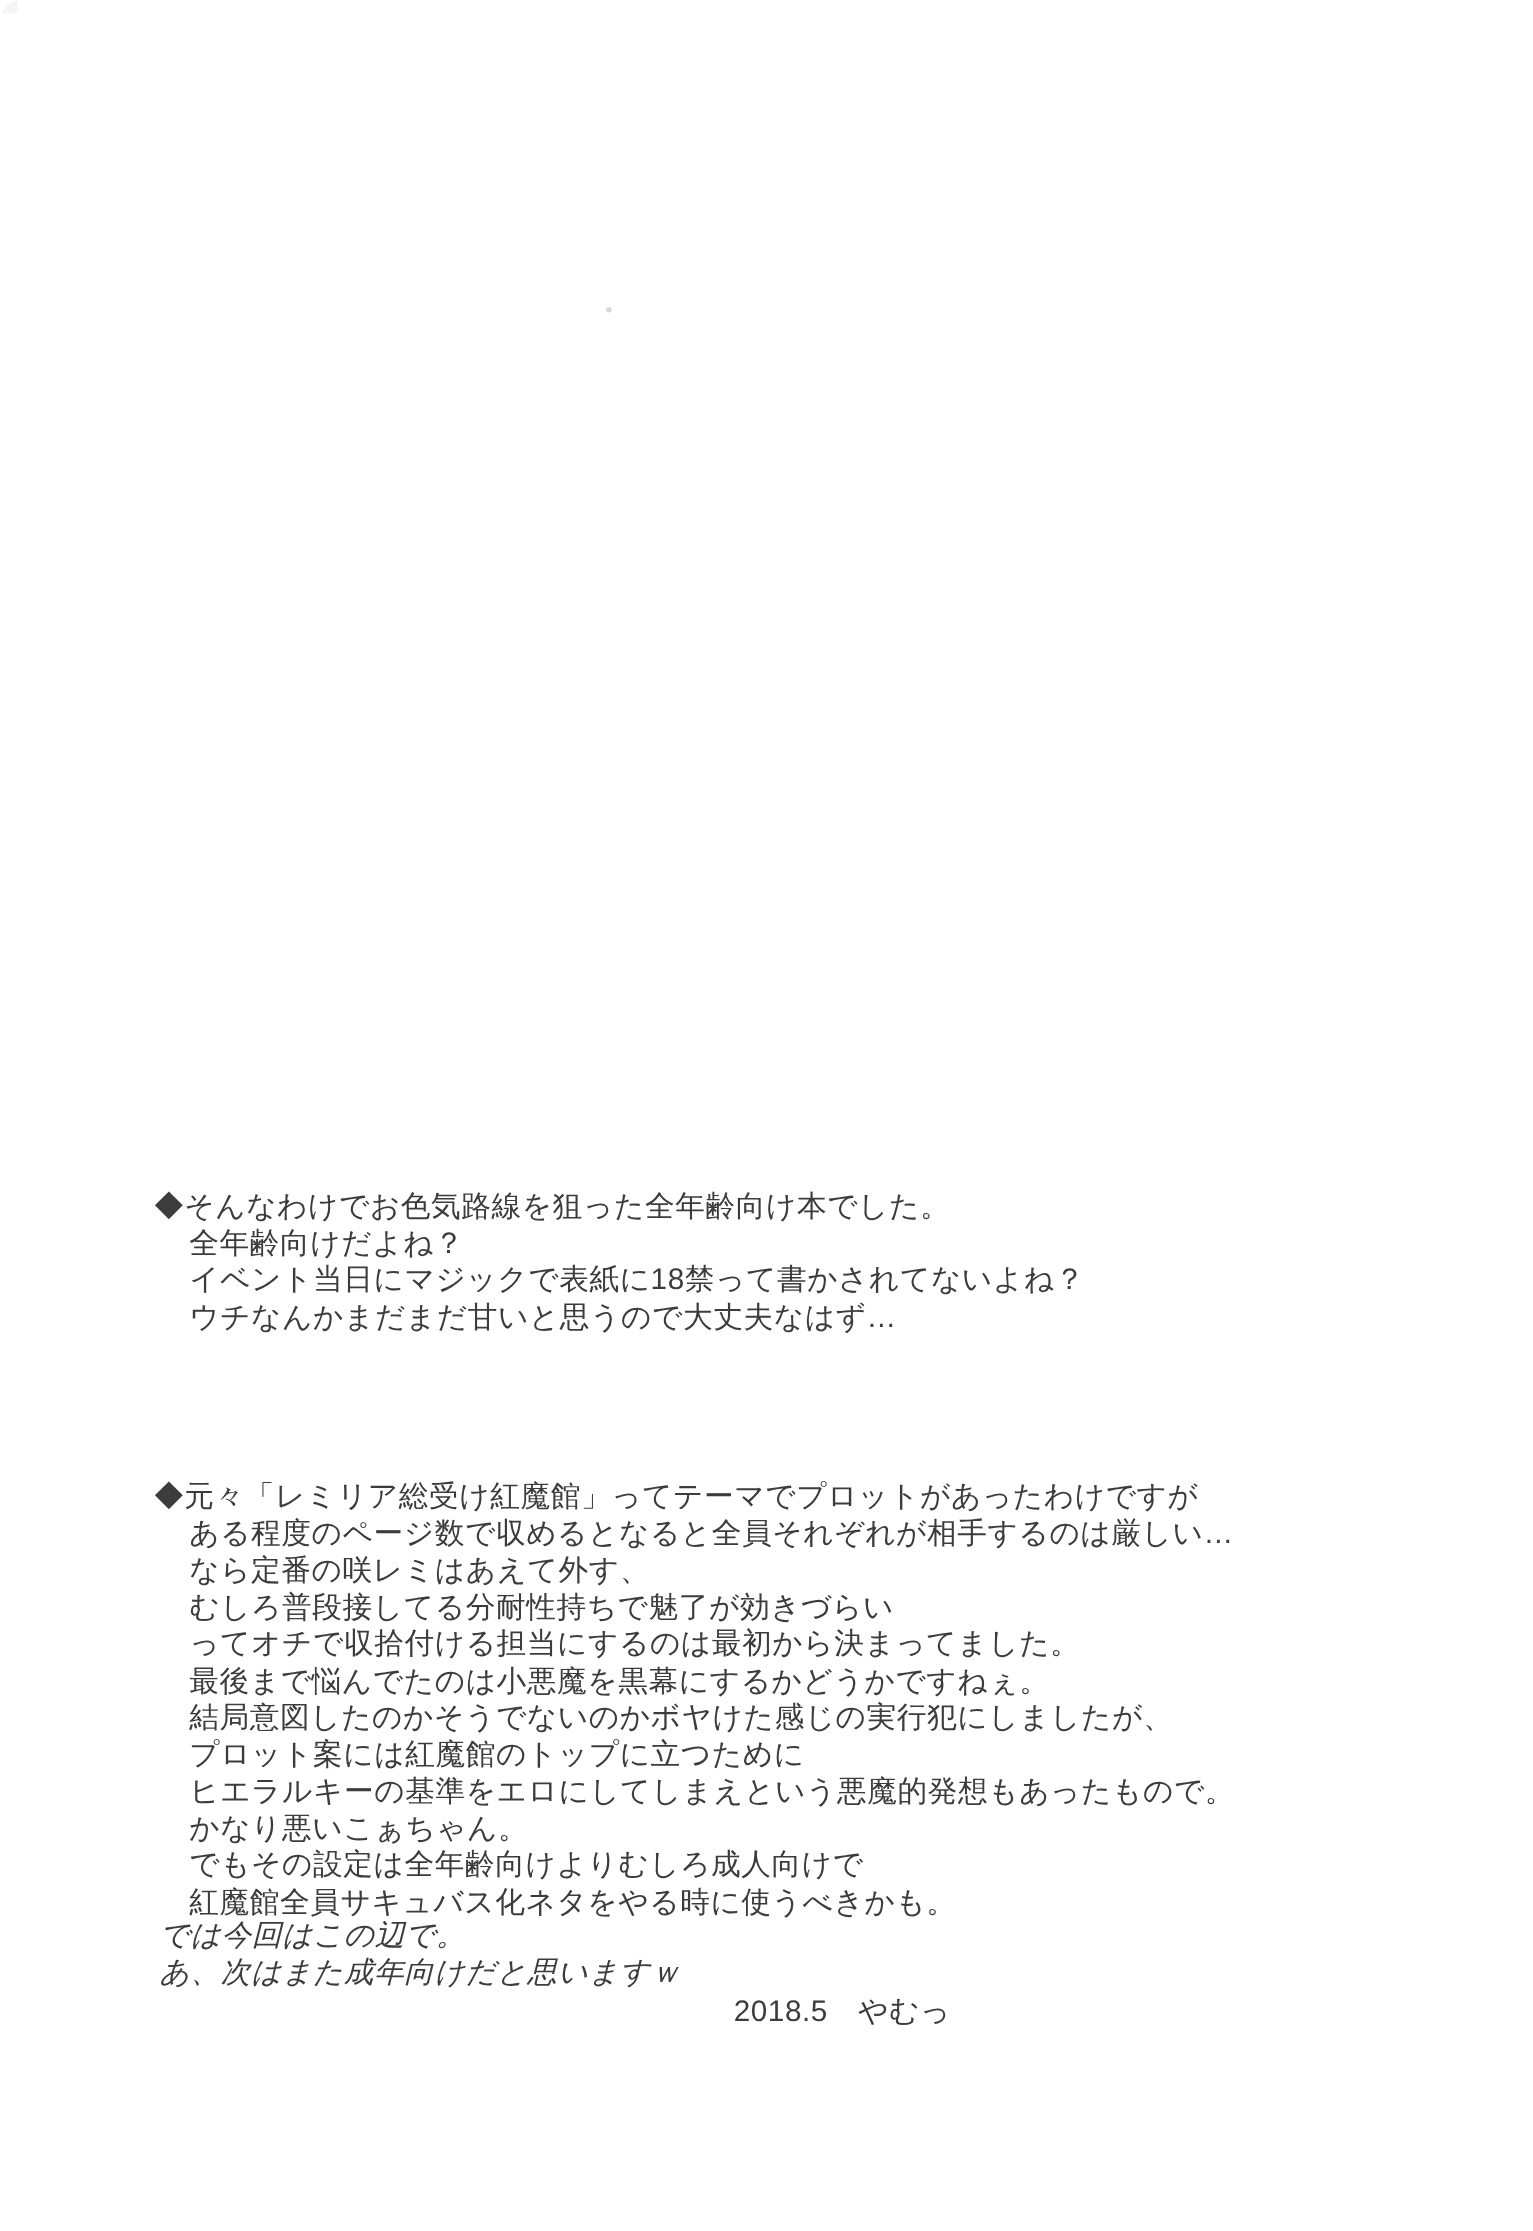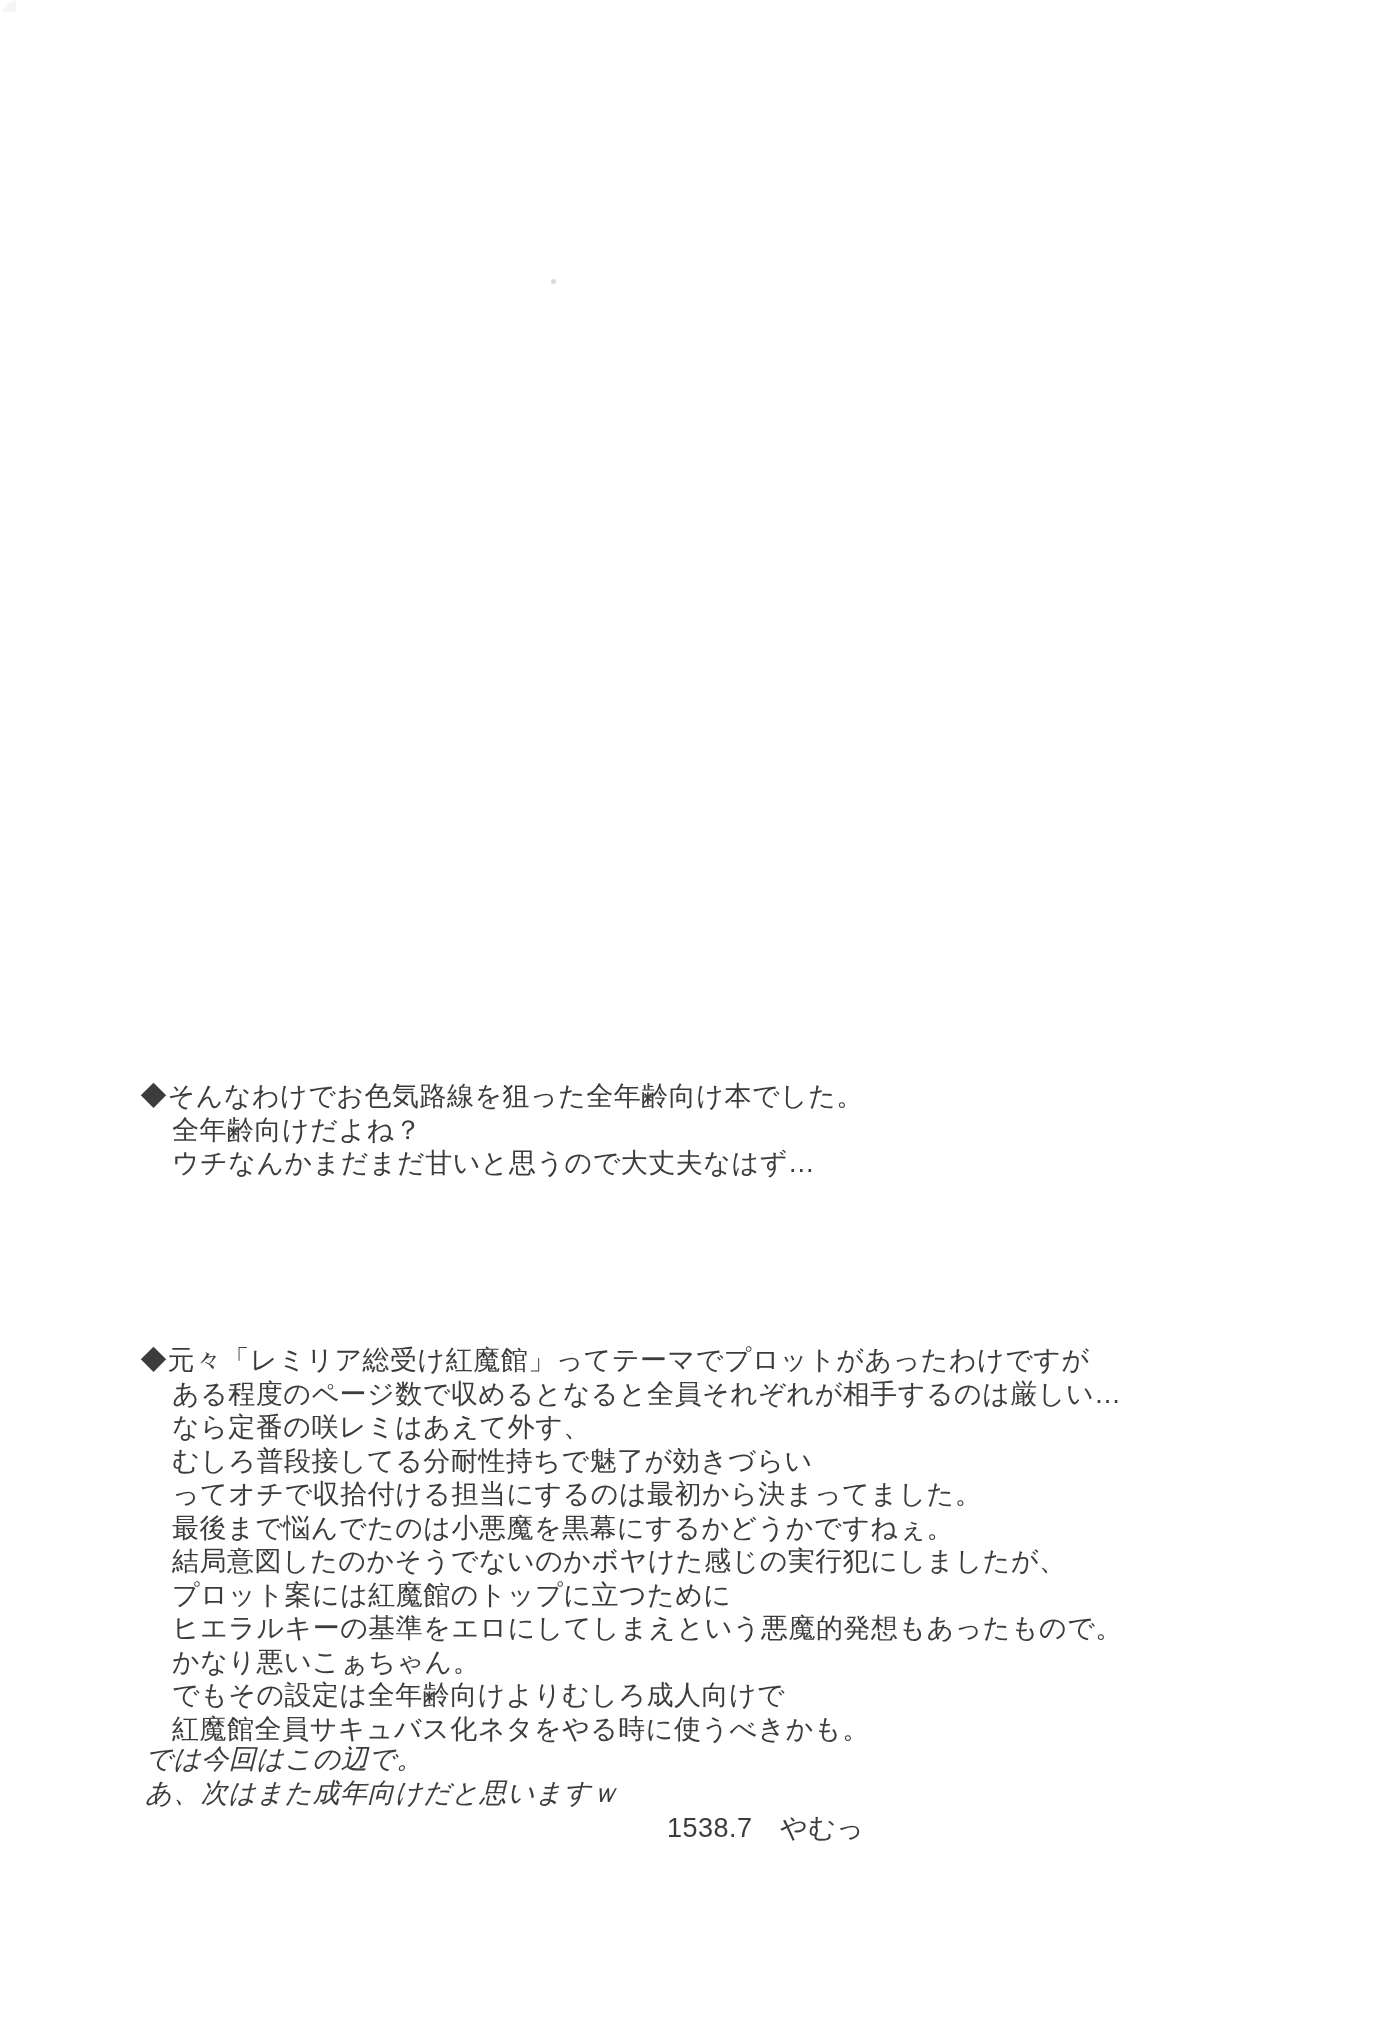--- a/index.html
+++ b/index.html
@@ -76,22 +76,22 @@
     margin-left: 40px;
   }
 </style>
 </head>
 <body>
 
 <div class="page">
   <div class="corner-shade"></div>
   <div class="speck"></div>
 
-  <section class="block block1"><div class="line bullet">◆そんなわけでお色気路線を狙った全年齢向け本でした。</div><div class="line">全年齢向けだよね？</div><div class="line">ウチなんかまだまだ甘いと思うので大丈夫なはず…</div></section>
+  <section class="block block1"><div class="line bullet">◆そんなわけでお色気路線を狙った全年齢向け本でした。</div><div class="line">全年齢向けだよね？</div><div class="line">イベント当日にマジックで表紙に18禁って書かされてないよね？</div><div class="line">ウチなんかまだまだ甘いと思うので大丈夫なはず…</div></section>
 
   <section class="block block2"><div class="line bullet">◆元々「レミリア総受け紅魔館」ってテーマでプロットがあったわけですが</div><div class="line">ある程度のページ数で収めるとなると全員それぞれが相手するのは厳しい…</div><div class="line">なら定番の咲レミはあえて外す、</div><div class="line">むしろ普段接してる分耐性持ちで魅了が効きづらい</div><div class="line">ってオチで収拾付ける担当にするのは最初から決まってました。</div><div class="line">最後まで悩んでたのは小悪魔を黒幕にするかどうかですねぇ。</div><div class="line">結局意図したのかそうでないのかボヤけた感じの実行犯にしましたが、</div><div class="line">プロット案には紅魔館のトップに立つために</div><div class="line">ヒエラルキーの基準をエロにしてしまえという悪魔的発想もあったもので。</div><div class="line">かなり悪いこぁちゃん。</div><div class="line">でもその設定は全年齢向けよりむしろ成人向けで</div><div class="line">紅魔館全員サキュバス化ネタをやる時に使うべきかも。</div></section>
 
   <section class="block closing no-indent"><div class="line">では今回はこの辺で。</div><div class="line">あ、次はまた成年向けだと思いますｗ</div></section>
 
-  <div class="signature">1538.7　やむっ</div>
+  <div class="signature">2018.5　やむっ</div>
 
   <div class="pagenum">25</div>
 </div>
 
 </body></html>

